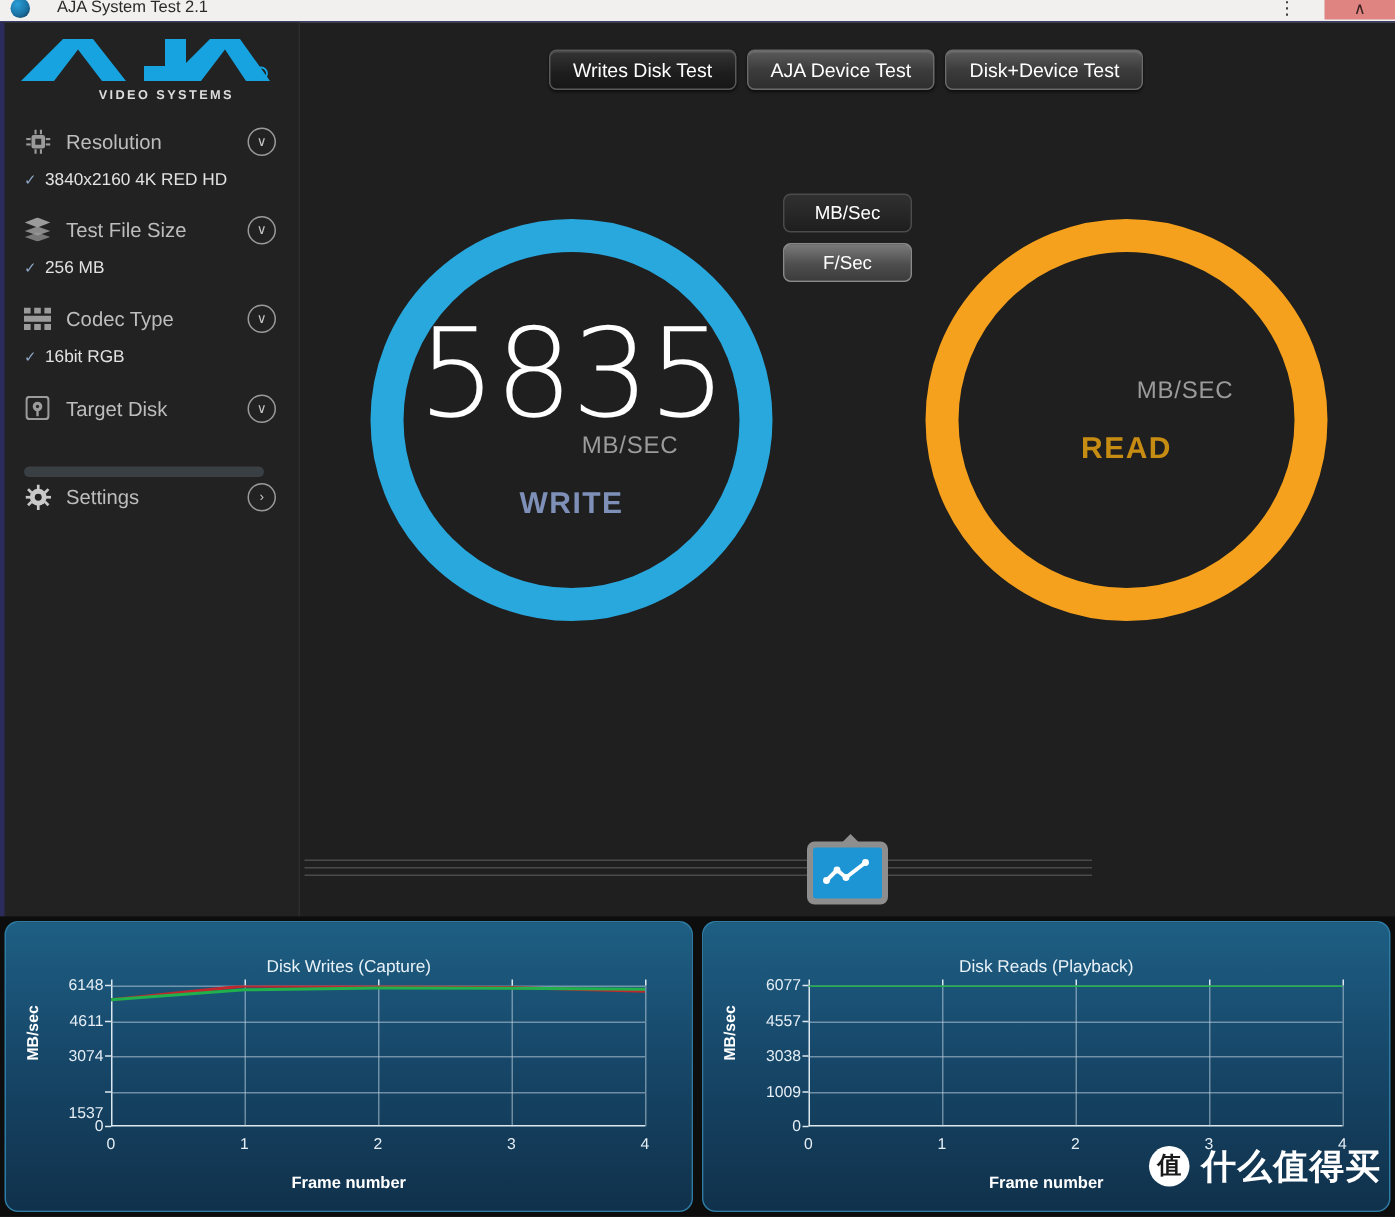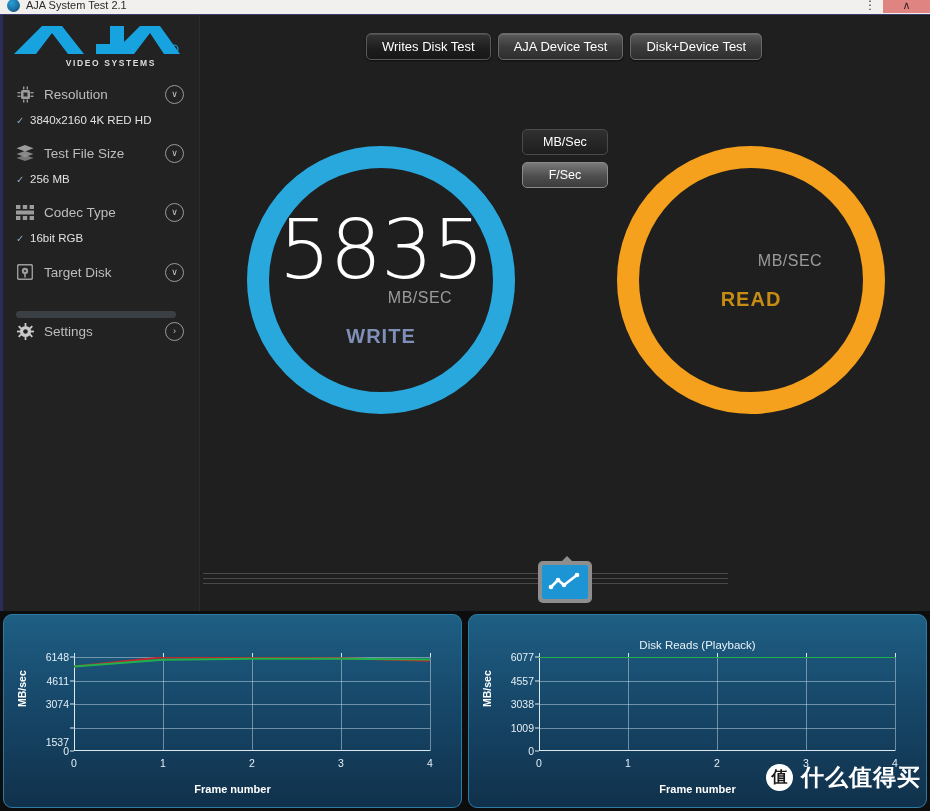--- a/index.html
+++ b/index.html
@@ -10,20 +10,21 @@
     overflow: hidden;
   }
 
   #app { position: relative; width: 930px; height: 811px; background: #1d1d1d; }
 
   
   .titlebar {
     position: absolute; left: 0; top: 0; width: 930px; height: 15px;
     background: #f1f0ef; display: flex; align-items: center;
     border-bottom: 1px solid #3b3e6b;
+    gap: 12px;
   }
   .tb-icon {
     width: 13px; height: 13px; border-radius: 50%;
     background: radial-gradient(circle at 35% 30%, #2a9fd8 0%, #1a6fa0 60%, #123); 
     margin-left: 7px; margin-top: -3px; flex: 0 0 auto;
   }
   .tb-title {
     font-size: 11px; color: #2a2a2a; margin-left: 6px; margin-top: -4px;
     white-space: nowrap; font-family: "Liberation Sans", sans-serif;
   }
@@ -424,20 +425,21 @@
           <circle cx="29" cy="4" r="2.3" fill="#ffffff"></circle>
         </svg>
       </div>
     </div>
 
   </div>
 
   <div class="charts">
     <div class="chart-panel">
       <div class="chart-inner">
+        <div class="chart-title">Disk Writes (Capture)</div>
         <div class="ylabel">MB/sec</div>
         <div class="xlabel">Frame number</div>
         <div class="plot" id="plot-0">
           <div class="axis-y"></div>
           <div class="axis-x"></div>
         <div class="tickmark" style="top: 94px;"></div>
             <div class="ytick" style="top: 94px;">0</div>
             <div class="gridline" style="top: 70.5px;"></div>
             <div class="tickmark" style="top: 70.5px;"></div>
             <div class="ytick" style="top: 85px;">1537</div>

